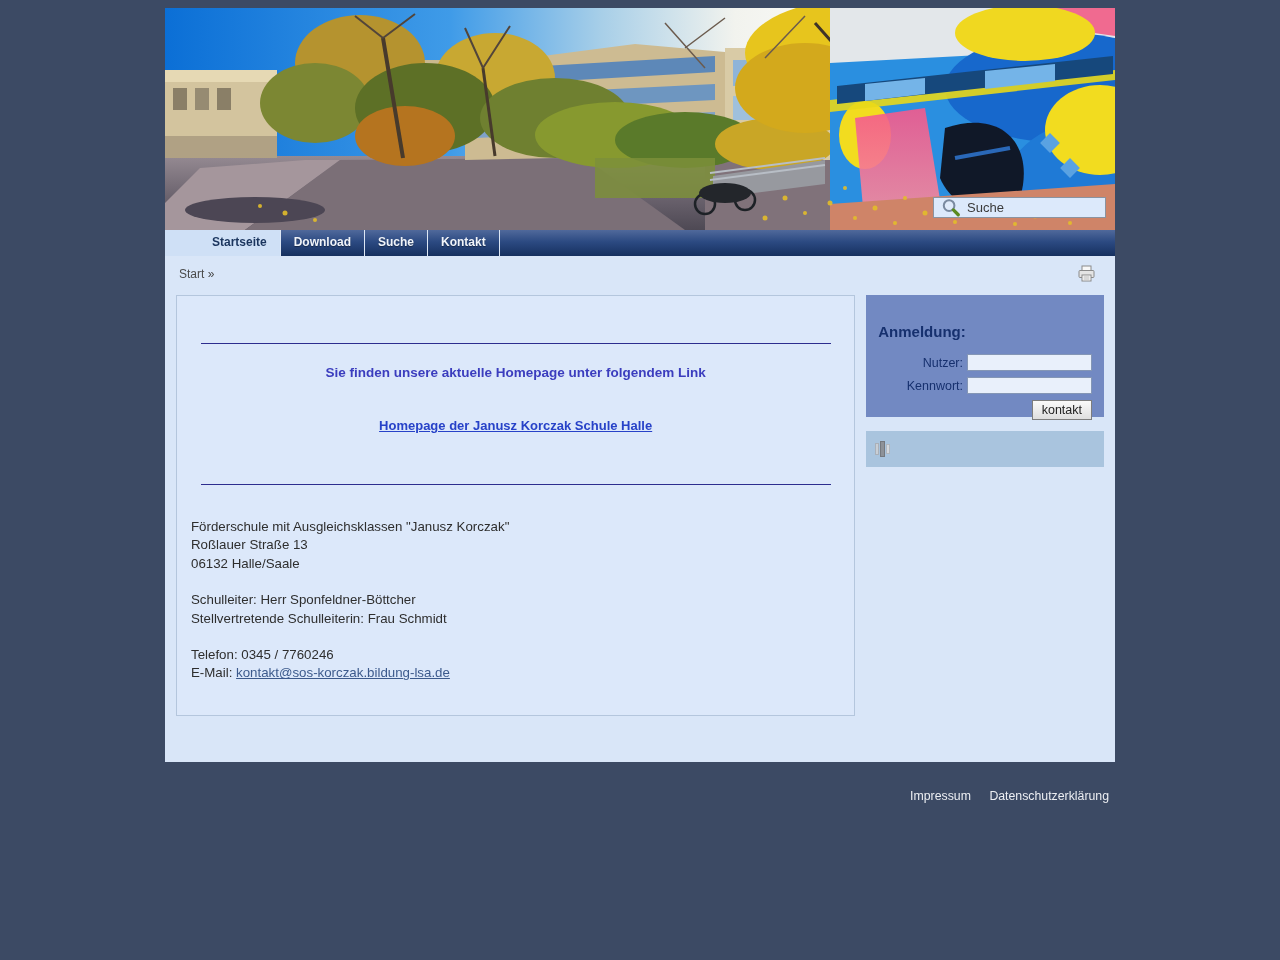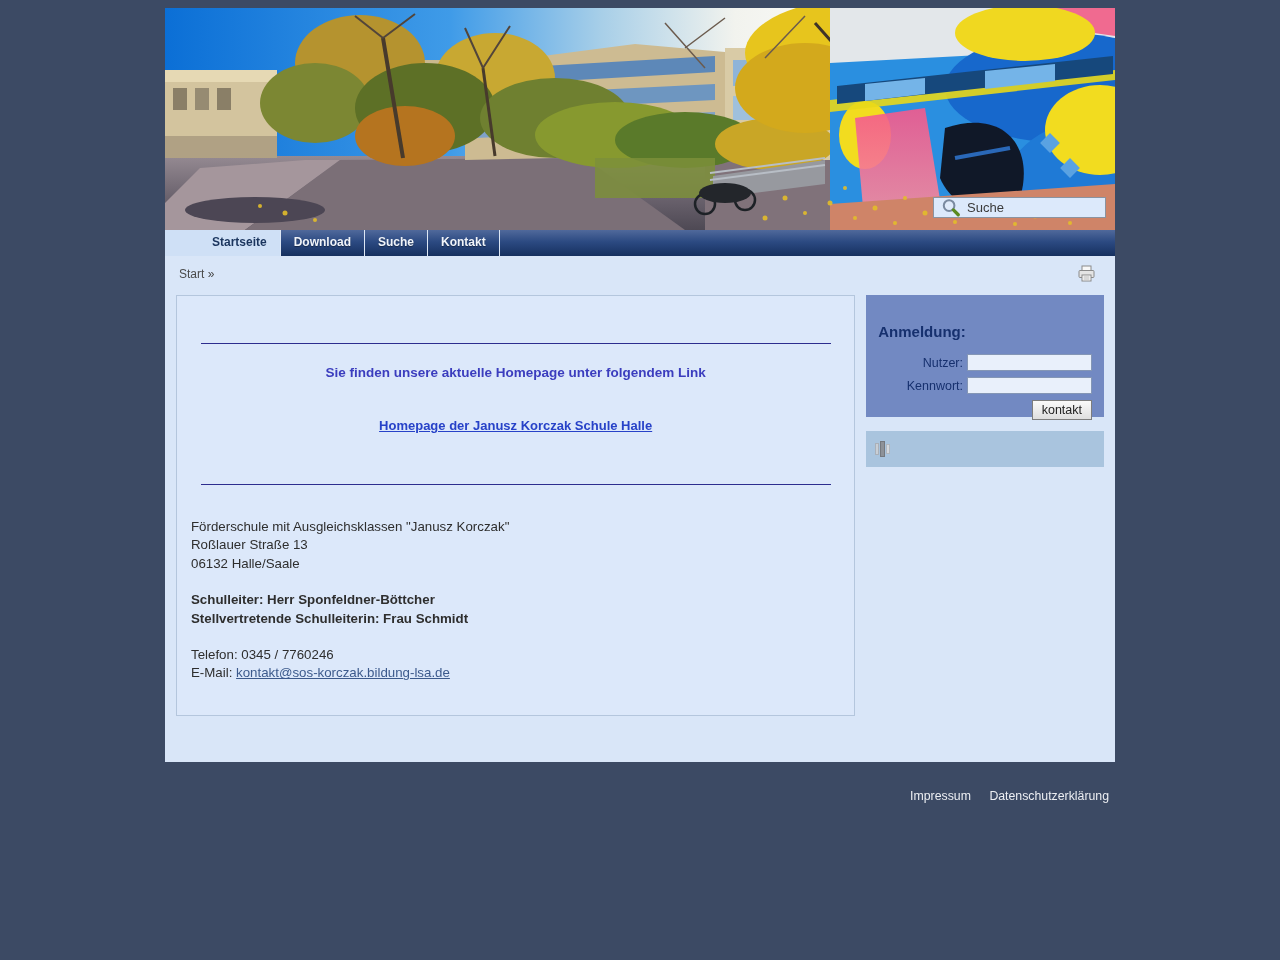--- a/index.html
+++ b/index.html
@@ -133,21 +133,21 @@
   }
   .homelink-row { margin: 38px 0 0; text-align: center; }
   .homelink-row a {
     font-weight: bold;
     font-size: 13px;
     color: #2742c8;
     text-decoration: underline;
   }
   .addr { margin: 33px 0 0; line-height: 18.4px; }
   .addr span { display: block; }
-  .staff { margin: 18px 0 0; line-height: 18.4px; font-weight: bold; }
+  .staff { margin: 18px 0 0; line-height: 18.4px; }
   .staff span { display: block; }
   .contact { margin: 18px 0 0; line-height: 18.4px; }
   .contact .line { display: block; }
   .contact a { color: #3c5a8c; text-decoration: underline; }
   
   .sidebar { width: 238px; display: flex; flex-direction: column; }
   .login-box {
     background: #7289c2;
     padding: 28px 12px 10px;
     height: 122px;

